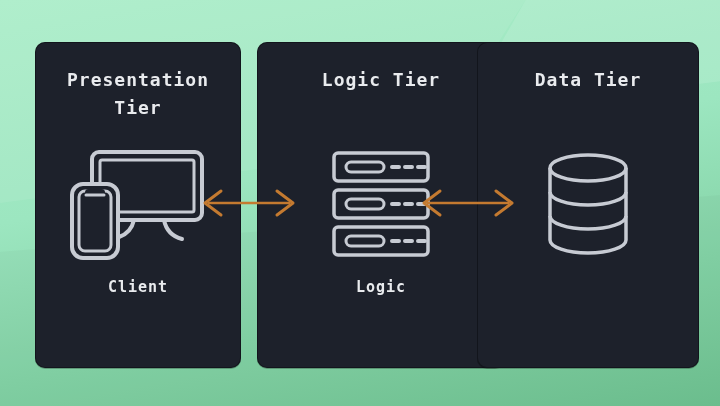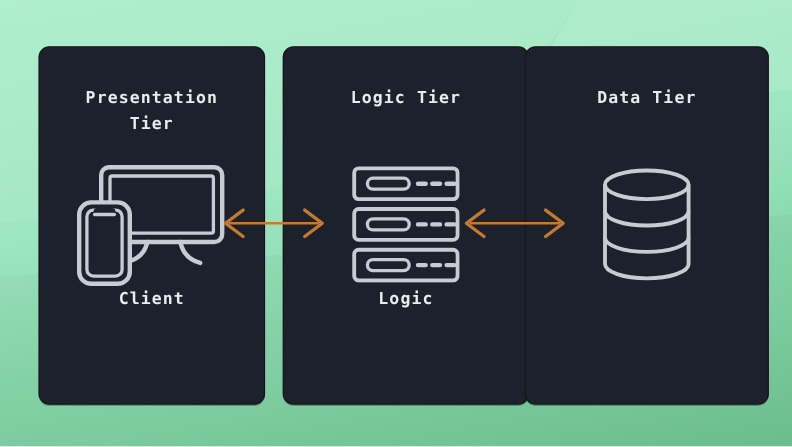--- a/index.html
+++ b/index.html
@@ -12,34 +12,34 @@
   .bg-facet.f1{background:rgba(255,255,255,0.08);clip-path:polygon(0% 0%,73% 0%,60% 36%,0% 50%);}
   .bg-facet.f2{background:rgba(255,255,255,0.12);clip-path:polygon(73% 0%,100% 0%,100% 20%,64% 28%);}
   .bg-facet.f3{background:rgba(0,0,0,0.025);clip-path:polygon(0% 62%,100% 48%,100% 100%,0% 100%);}
 
   .panel{
     position:absolute;top:42px;height:326px;
     background:#1d212b;border-radius:10px;
     box-shadow:0 1px 0 rgba(0,0,0,0.25), inset 0 0 0 1px rgba(0,0,0,0.35);
   }
   .panel.p1{left:35px;width:206px;}
-  .panel.p2{left:257px;width:224px;}
+  .panel.p2{left:257px;width:224px;padding-left:24px;}
   .panel.p3{left:477px;width:222px;}
 
   .tier-title{
-    position:absolute;top:24px;left:0;right:0;margin:12px auto;width:150px;
-    text-align:center;color:#e9ebee;font-size:15px;font-weight:bold;
+    position:absolute;top:24px;left:0;right:0;margin:0 auto;width:150px;
+    text-align:center;color:#e9ebee;font-size:18px;font-weight:bold;
     letter-spacing:1px;line-height:1.55;
   }
   .tier-icon{
     position:absolute;top:98px;left:0;right:0;height:128px;
     display:flex;align-items:center;justify-content:center;
   }
   .tier-label{
-    position:absolute;top:220px;left:0;right:0;
+    position:absolute;top:236px;left:0;right:0;
     text-align:center;color:#e9ebee;font-size:15px;font-weight:bold;
     letter-spacing:1px;
   }
 
   .connector{position:absolute;top:186px;width:94px;height:34px;}
   .connector.c1{left:202px;}
   .connector.c2{left:421px;}
 
   svg{display:block;}
 </style>

